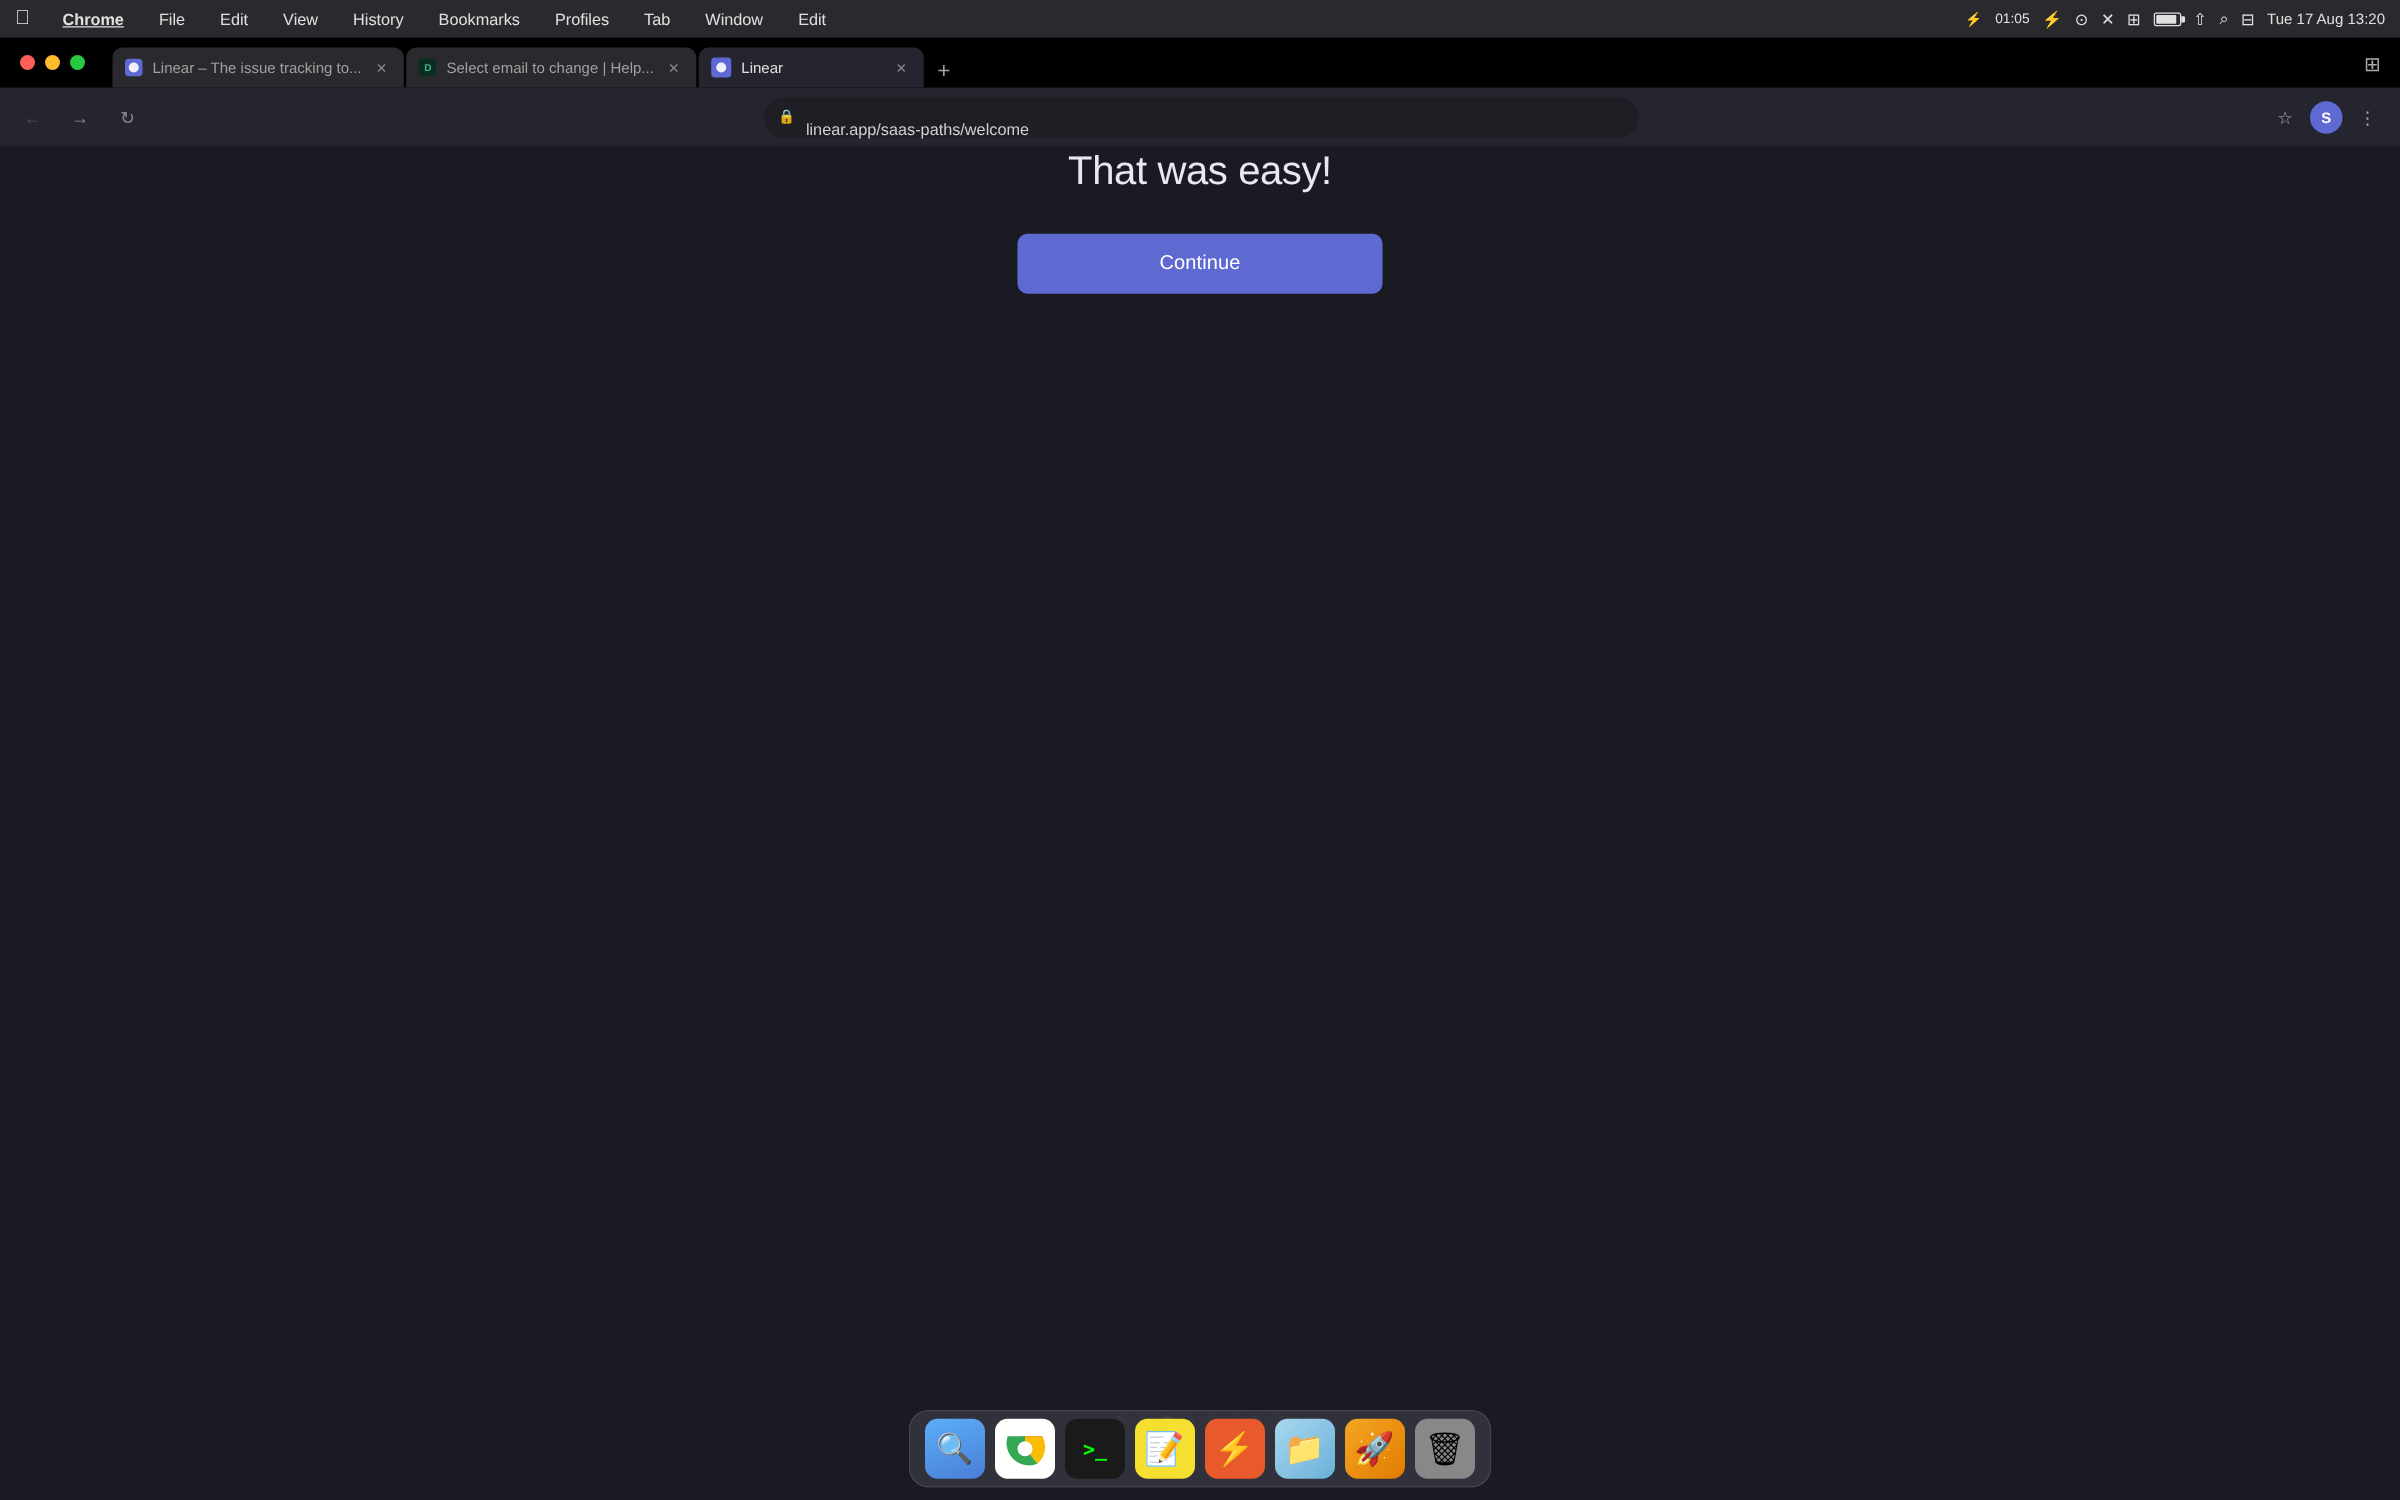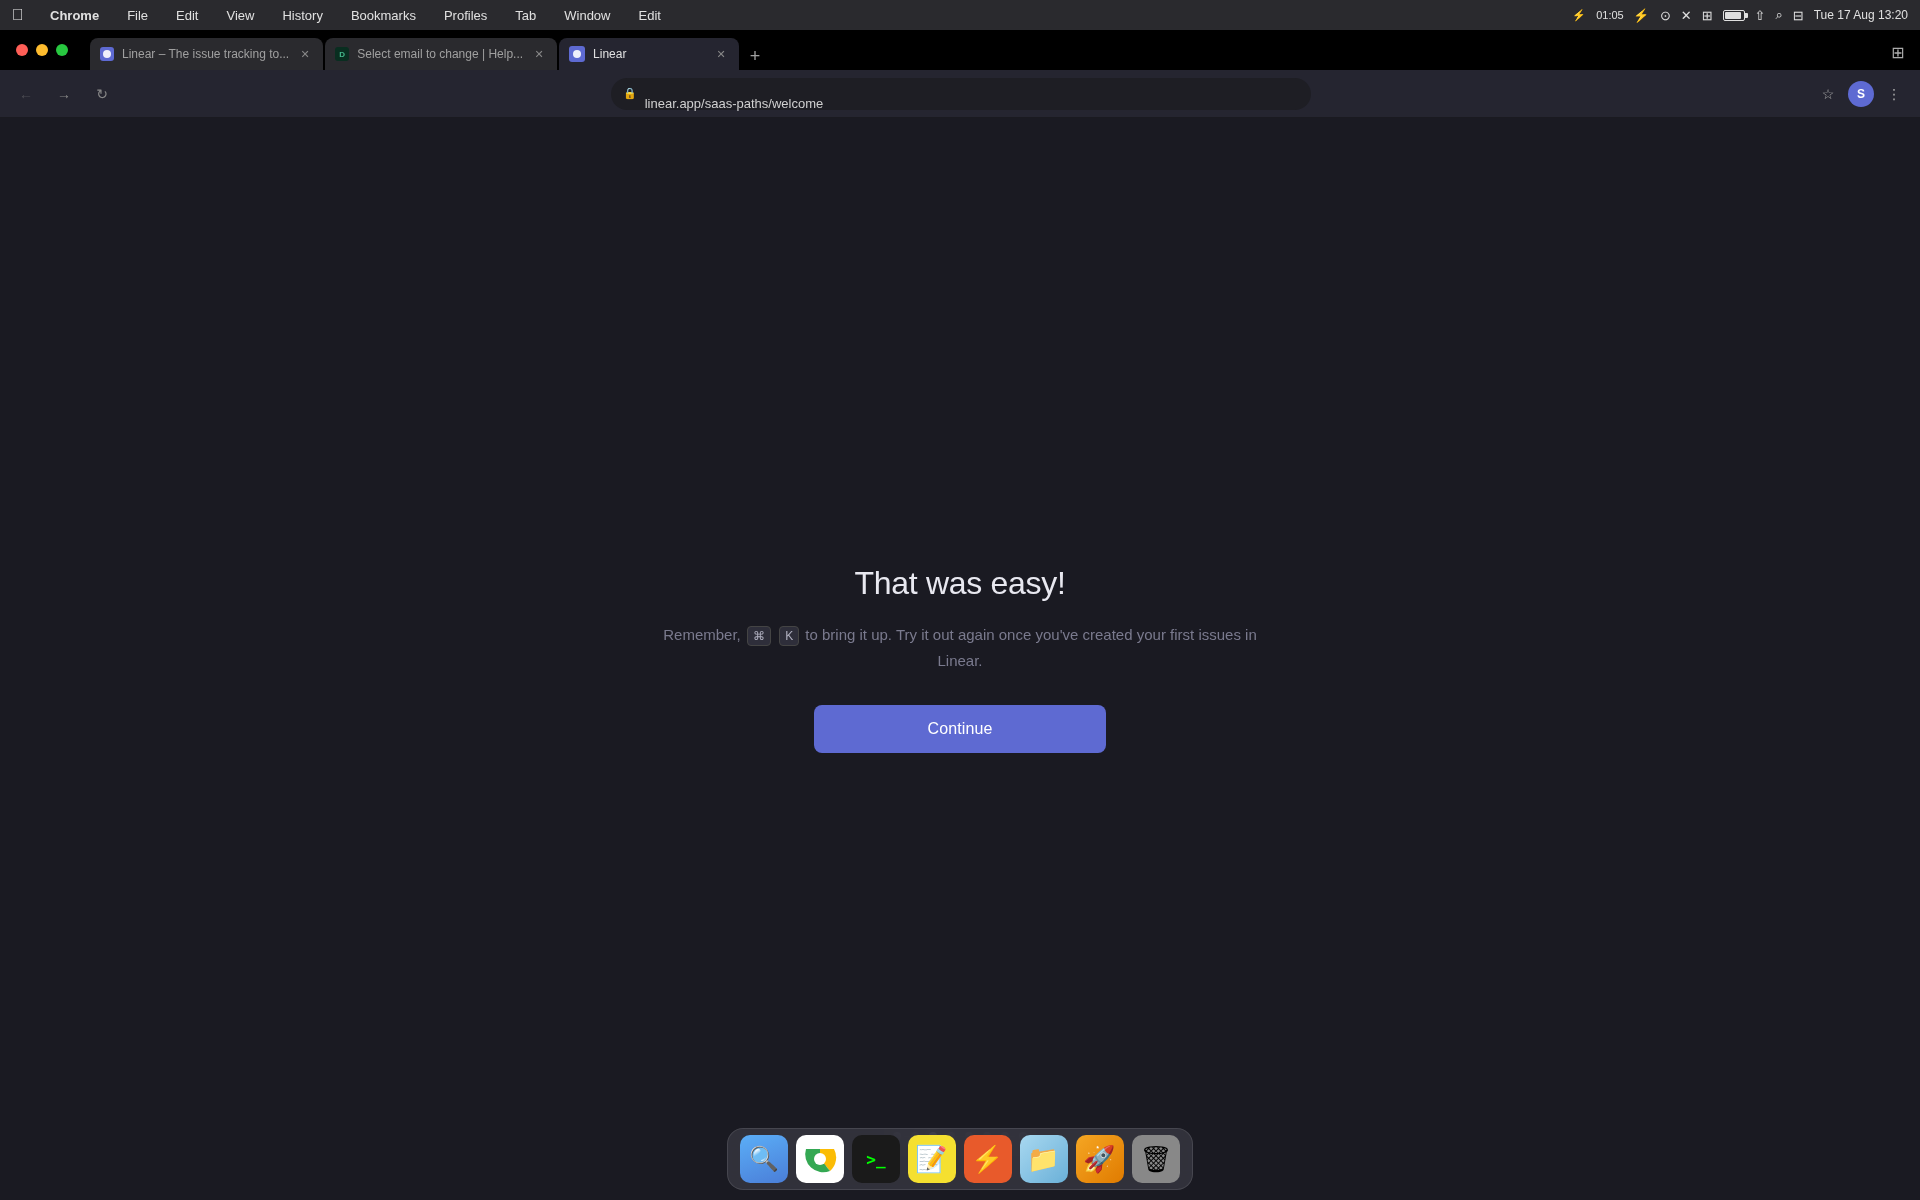--- a/index.html
+++ b/index.html
@@ -26,21 +26,21 @@
     }
     .menubar-apple {
       font-size: 16px;
       margin-right: 4px;
     }
     .menubar-item {
       cursor: default;
       padding: 2px 6px;
       border-radius: 4px;
     }
-    .menubar-item.bold { font-weight: 600; }
+    .menubar-item.bold { font-weight: 600; text-decoration: underline; }
     .menubar-right {
       margin-left: auto;
       display: flex;
       align-items: center;
       gap: 10px;
       font-size: 12px;
     }
     .battery-icon {
       width: 22px;
       height: 11px;
@@ -256,21 +256,21 @@
       font-weight: 600;
     }
 
     
     .content-area {
       flex: 1;
       background: #1a1a22;
       display: flex;
       flex-direction: column;
       align-items: center;
-      justify-content: center;
+      justify-content: flex-start;
       position: relative;
     }
 
     .center-card {
       display: flex;
       flex-direction: column;
       align-items: center;
       gap: 20px;
       max-width: 600px;
       width: 100%;
@@ -473,26 +473,20 @@
       <div class="profile-icon">S</div>
       <div class="toolbar-icon">⋮</div>
     </div>
   </div>
 
   <div class="content-area">
 
     <div class="center-card">
       <h1 class="main-heading">That was easy!</h1>
 
-      <p class="sub-text">
-        <span>Remember,</span>
-        <kbd class="kbd">⌘</kbd>
-        <kbd class="kbd">K</kbd>
-        <span>to bring it up. Try it out again once you've created your first issues in Linear.</span>
-      </p>
 
       <button class="continue-btn">Continue</button>
     </div>
 
     <div class="pagination-dots">
       <div class="dot"></div>
       <div class="dot"></div>
       <div class="dot active"></div>
       <div class="dot"></div>
       <div class="dot"></div>

